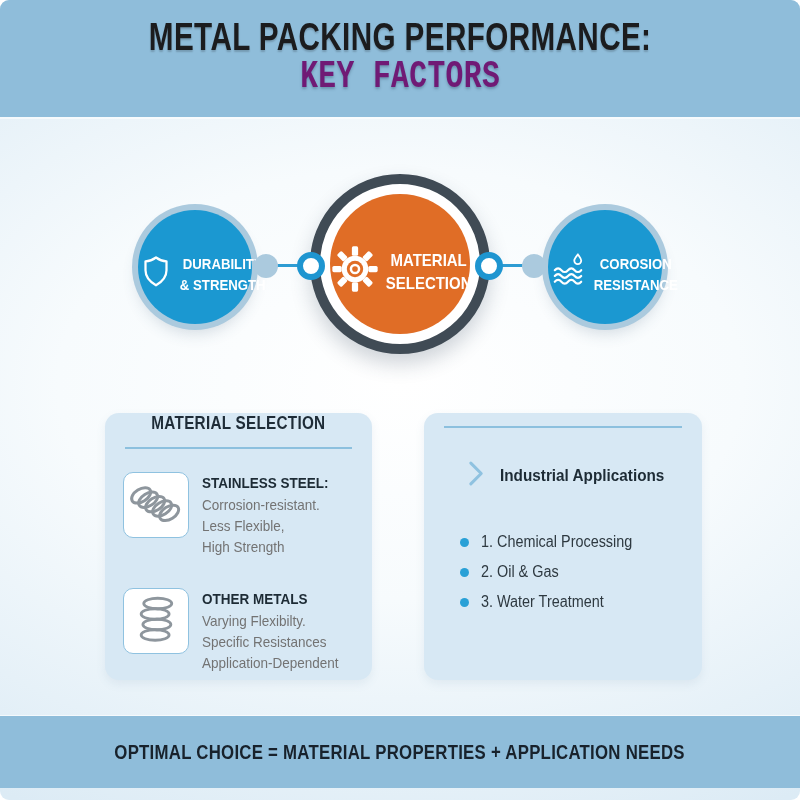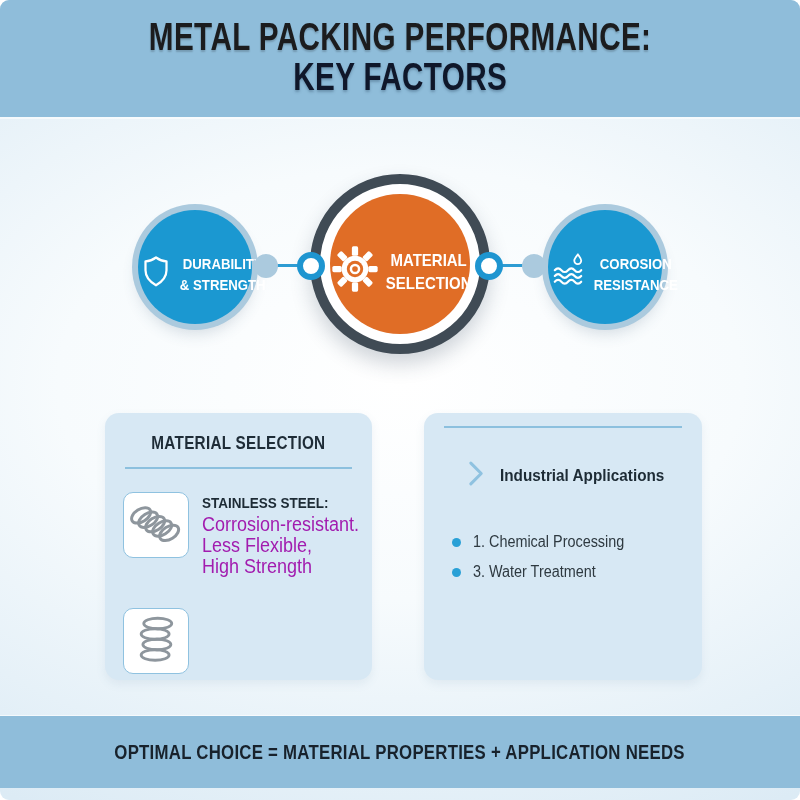--- a/index.html
+++ b/index.html
@@ -9,21 +9,21 @@
   
   .band{position:absolute;left:0;width:800px;}
   .band.top{top:0;height:117px;background:#8fbdda;text-align:center;
     box-shadow:0 2px 0 rgba(255,255,255,.55);}
   .band.bottom{top:716px;height:72px;background:#8fbdda;display:flex;align-items:center;justify-content:center;
     box-shadow:0 -1px 0 rgba(255,255,255,.6);}
   .h1{font-weight:bold;font-size:38px;line-height:42px;letter-spacing:.5px;}
   .cond-c{display:inline-block;transform:scaleX(.78);transform-origin:50% 50%;white-space:nowrap;}
   .cond-l{display:inline-block;transform:scaleX(.9);transform-origin:0 50%;white-space:nowrap;}
   .h1.dark{color:#1b1c1e;text-shadow:0 2px 2px rgba(0,0,0,.18);margin-top:16px;}
-  .h1.light{color:#0f172a;text-shadow:0 2px 3px rgba(40,70,95,.35);margin-top:-2px;}
+  .h1.light{color:#701a75;text-shadow:0 2px 3px rgba(40,70,95,.35);margin-top:-2px;font-family:Liberation Mono, monospace;}
   .footer-text{font-weight:bold;font-size:20px;color:#18222c;letter-spacing:.3px;
     display:inline-block;transform:scaleX(.84);white-space:nowrap;}
   
   .ring-center{position:absolute;left:310px;top:174px;width:160px;height:160px;border-radius:50%;
     background:#ffffff;border:10px solid #404b55;box-shadow:0 10px 20px rgba(40,60,80,.22);}
   .orange-circle{position:absolute;left:330px;top:194px;width:140px;height:140px;border-radius:50%;
     background:#e06d26;display:flex;flex-direction:row;align-items:center;padding-top:13px;box-sizing:border-box;}
   .blue-circle{position:absolute;width:114px;height:114px;border-radius:50%;background:#1b98d1;
     box-shadow:0 0 0 6px #abcade, 0 9px 16px rgba(50,80,110,.20);
     display:flex;flex-direction:row;align-items:center;padding-top:11px;box-sizing:border-box;}
@@ -38,32 +38,32 @@
   .dot-light{position:absolute;width:24px;height:24px;border-radius:50%;background:#abcade;top:254px;}
   .dot-light.l{left:254px;} .dot-light.r{left:522px;}
   .dot-ring{position:absolute;width:16px;height:16px;border-radius:50%;background:#ffffff;
     border:6px solid #1e95d0;top:252px;}
   .dot-ring.l{left:297px;} .dot-ring.r{left:475px;}
   
   .panel{position:absolute;top:413px;height:267px;background:#d7e8f4;border-radius:14px;box-sizing:border-box;
     box-shadow:0 4px 10px rgba(90,130,160,.10);}
   .panel.pleft{left:105px;width:267px;}
   .panel.pright{left:424px;width:278px;}
-  .panel-title{text-align:center;padding-top:20px;font-size:18px;font-weight:bold;color:#1e2c37;letter-spacing:.3px;}
+  .panel-title{text-align:center;font-size:18px;font-weight:bold;color:#1e2c37;letter-spacing:.3px;}
   .panel-title span{display:inline-block;transform:scaleX(.85);white-space:nowrap;}
   .divider{height:2px;background:#8cc0de;margin:13px 20px 0 20px;border:0;}
   .mat-item{display:flex;gap:13px;margin:23px 10px 0 18px;}
   .mat-item.second{margin-top:31px;}
   .spring-box{width:64px;height:64px;background:#ffffff;border:1.5px solid #8fc2e0;border-radius:10px;
     flex:none;display:flex;align-items:center;justify-content:center;}
   .mat-heading{font-size:15px;font-weight:bold;color:#1d2b35;line-height:22px;}
-  .mat-line{font-size:20px;color:#a21caf;line-height:21px;}
+  .mat-line{font-size:15px;color:#737373;line-height:21px;}
   .apps-head{display:flex;align-items:center;gap:15px;margin:32px 0 0 24px;justify-content:center;}
   .apps-head .label{font-size:17px;font-weight:bold;color:#1d2b35;}
-  .bullet-list{margin:42px 0 0 0;padding:0;list-style:none;}
+  .bullet-list{margin:42px 0 0 8px;padding:0;list-style:none;}
   .bullet-list li{display:flex;align-items:center;gap:12px;margin:0 0 12px 28px;font-size:16px;color:#2e3940;}
   .bdot{width:9px;height:9px;border-radius:50%;background:#29a0d6;flex:none;}
 </style>
 </head>
 <body>
 
 <div class="stage">
 
   <header class="band top">
     <div class="h1 dark">
@@ -164,20 +164,26 @@
 
     <div class="mat-item second">
       <div class="spring-box">
         <svg width="56" height="56" viewBox="0 0 64 64" fill="none" stroke="#8e969d" stroke-width="3.2">
           <ellipse cx="34" cy="12" rx="16" ry="6"></ellipse>
           <ellipse cx="31" cy="24" rx="16" ry="6"></ellipse>
           <ellipse cx="33" cy="36" rx="16" ry="6"></ellipse>
           <ellipse cx="31" cy="48" rx="16" ry="6"></ellipse>
         </svg>
       </div>
+      <div>
+        <div class="mat-heading"><span class="cond-l">OTHER METALS</span></div>
+        <div class="mat-line"><span class="cond-l">Varying Flexibilty.</span></div>
+        <div class="mat-line"><span class="cond-l">Specific Resistances</span></div>
+        <div class="mat-line"><span class="cond-l">Application-Dependent</span></div>
+      </div>
     </div>
   </section>
 
   <section class="panel pright">
     <div class="divider"></div>
 
     <div class="apps-head">
       <span>
         <svg width="17" height="27" viewBox="0 0 18 28" fill="none">
           <polyline points="3,3 14,14 3,25" stroke="#8fc2e0" stroke-width="3.2" stroke-linecap="round" stroke-linejoin="round"></polyline>
@@ -186,20 +192,24 @@
       <span class="label"><span class="cond-l">Industrial Applications</span></span>
     </div>
 
     <ul class="bullet-list">
       <li>
         <span class="bdot"></span>
         <span class="cond-l">1. Chemical Processing</span>
       </li>
       <li>
         <span class="bdot"></span>
+        <span class="cond-l">2. Oil &amp; Gas</span>
+      </li>
+      <li>
+        <span class="bdot"></span>
         <span class="cond-l">3. Water Treatment</span>
       </li>
     </ul>
   </section>
 
   <footer class="band bottom">
     <span class="footer-text">OPTIMAL CHOICE = MATERIAL PROPERTIES + APPLICATION NEEDS</span>
   </footer>
 
 </div>

